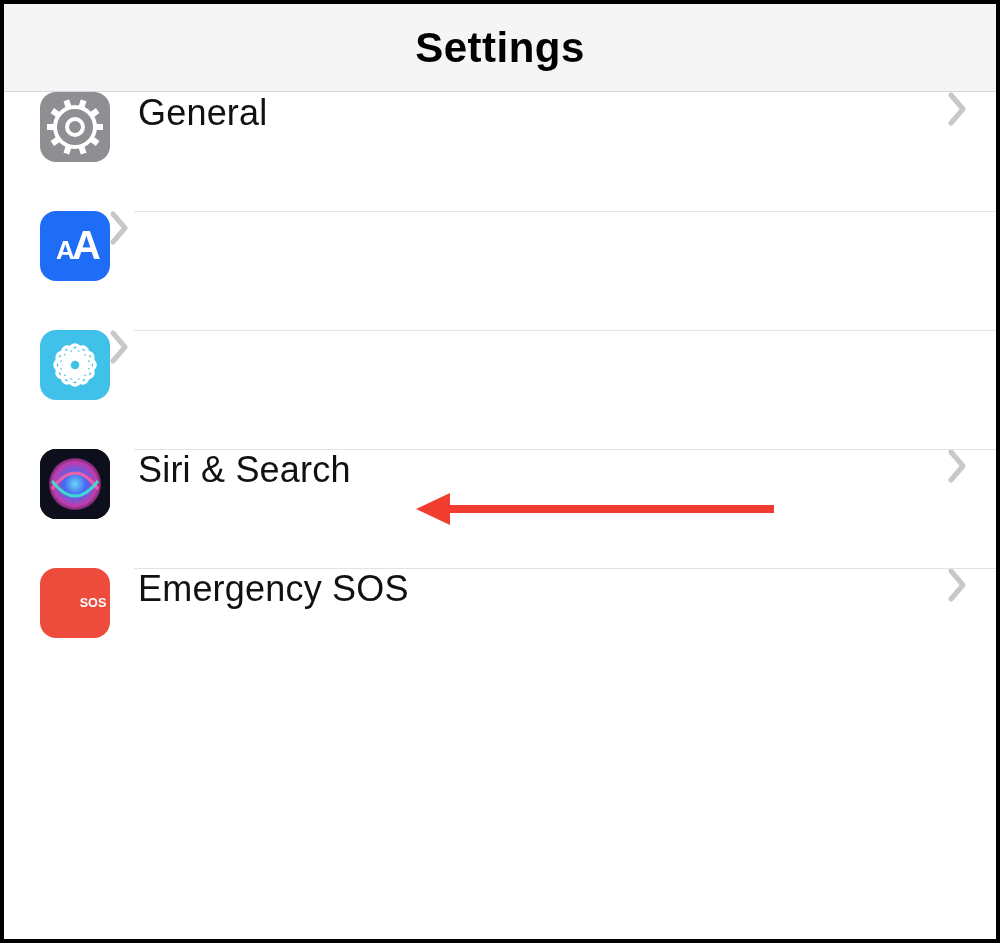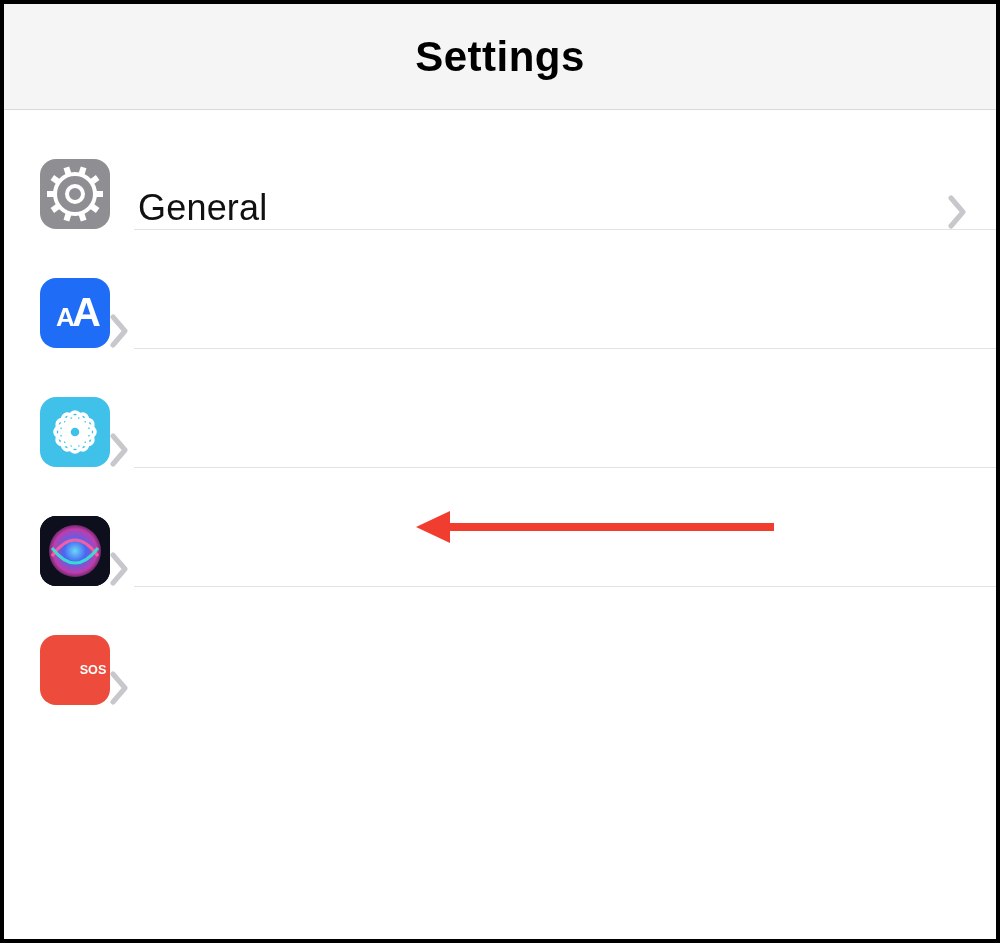--- a/index.html
+++ b/index.html
@@ -4,38 +4,38 @@
 <style>
   * { box-sizing: border-box; }
   html, body { margin:0; padding:0; }
   body {
     font-family: -apple-system, "Helvetica Neue", Arial, sans-serif;
     width:1000px; height:943px;
     background:#fff;
     border:4px solid #000;
   }
   .header {
-    height:106px;
+    height:88px;
     background:#f5f5f6;
     border-bottom:1px solid #d9d9dc;
     display:flex;
     align-items:center;
     justify-content:center;
   }
   .header h1 {
     margin:0;
     font-size:42px;
     font-weight:700;
     color:#000;
     letter-spacing:0.5px;
   }
   .list { background:#fff; }
   .row {
     display:flex;
-    align-items:flex-end;
+    align-items:flex-start;
     height:119px;
     padding:0 28px 0 36px;
     cursor:pointer;
     position:relative;
   }
   .row + .row::before {
     content:"";
     position:absolute;
     top:0; left:130px; right:0;
     height:1px;
@@ -150,35 +150,37 @@
             <stop offset="70%" stop-color="#c93fb5"></stop>
             <stop offset="100%" stop-color="#0d0f1c"></stop>
           </radialGradient>
         </defs>
         <rect width="70" height="70" fill="#0d0f1c"></rect>
         <circle cx="35" cy="35" r="26" fill="url(#sg)" opacity="0.95"></circle>
         <path d="M12 40 Q35 8 58 40" fill="none" stroke="#ff5ea0" stroke-width="3" opacity="0.9"></path>
         <path d="M12 32 Q35 62 58 32" fill="none" stroke="#39e6d0" stroke-width="3" opacity="0.9"></path>
         </svg>
       </div>
+      <div class="label">Siri &amp; Search</div>
       <div class="chevron">
         <svg viewBox="0 0 20 34" width="20" height="34">
     <polyline points="3,3 15,17 3,31" fill="none" stroke="#c7c7cc" stroke-width="5" stroke-linecap="round" stroke-linejoin="round"></polyline>
   </svg>
       </div>
       <div class="arrow"><svg viewBox="0 0 360 48" width="360" height="48">
     <line x1="30" y1="24" x2="358" y2="24" stroke="#f13d2f" stroke-width="8"></line>
     <polygon points="0,24 34,8 34,40" fill="#f13d2f"></polygon>
   </svg></div>
     </div>
     <div class="row">
       <div class="icon" style="background: rgb(237, 75, 59); padding-left: 36px;">
         <svg viewBox="0 0 70 70" width="70" height="70">
         <text x="35" y="44" text-anchor="middle" font-family="Helvetica,Arial" font-size="26" font-weight="800" fill="#fff">SOS</text>
         </svg>
       </div>
+      <div class="label">Emergency SOS</div>
       <div class="chevron">
         <svg viewBox="0 0 20 34" width="20" height="34">
     <polyline points="3,3 15,17 3,31" fill="none" stroke="#c7c7cc" stroke-width="5" stroke-linecap="round" stroke-linejoin="round"></polyline>
   </svg>
       </div>
     </div>
   </div>
 
 </body></html>

